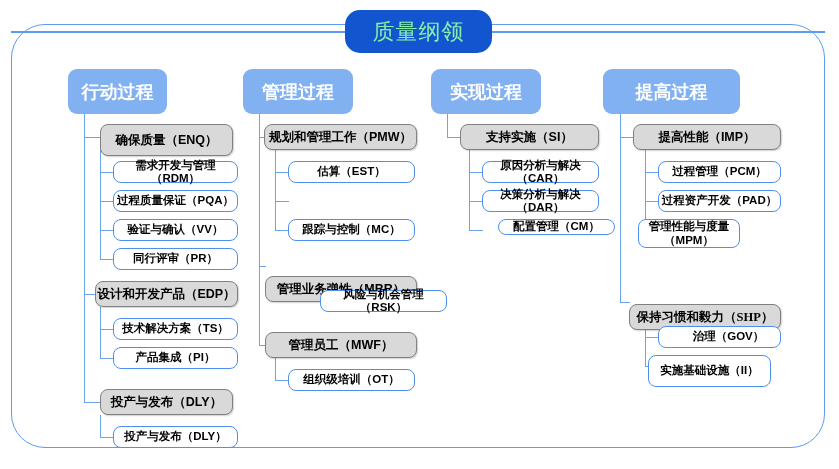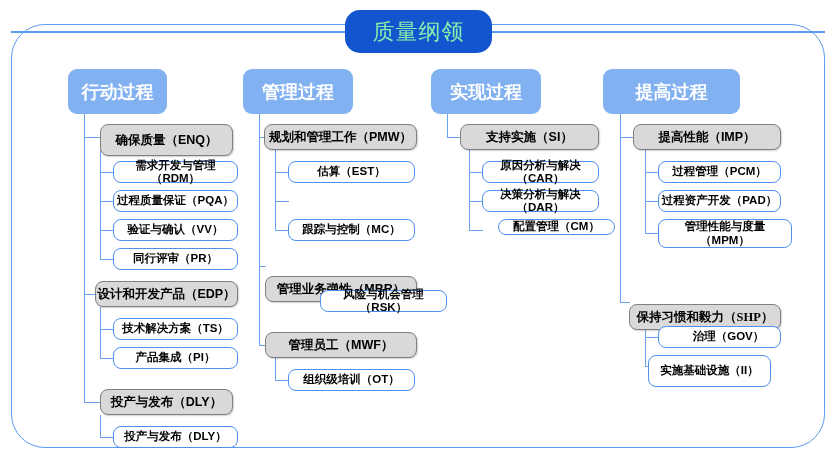--- a/index.html
+++ b/index.html
@@ -217,21 +217,21 @@
   <div class="node-parent" style="left:633px; top:124px; width:148px; height:26px;">提高性能（IMP）</div>
   <div class="conn-v" style="left:645px; top:150px; height:83px;"></div>
 
   <div class="conn-h" style="left:645px; top:172px; width:14px;"></div>
   <div class="node-child" style="left:658px; top:161px; width:123px; height:22px;">过程管理（PCM）</div>
 
   <div class="conn-h" style="left:645px; top:201px; width:14px;"></div>
   <div class="node-child" style="left:658px; top:190px; width:123px; height:22px;">过程资产开发（PAD）</div>
 
   <div class="conn-h" style="left:645px; top:233px; width:14px;"></div>
-  <div class="node-child" style="left:658px; top:219px; width:134px; height:29px; white-space:pre-line;">管理性能与度量
+  <div class="node-child" style="left:638px; top:219px; width:102px; height:29px; white-space:pre-line;">管理性能与度量
 （MPM）</div>
 
   <div class="conn-h" style="left:620px; top:302px; width:10px;"></div>
   <div class="node-parent" style="left:629px; top:304px; width:152px; height:26px;font-family:Liberation Serif, serif;">保持习惯和毅力（SHP）</div>
   <div class="conn-v" style="left:645px; top:315px; height:51px;"></div>
 
   <div class="conn-h" style="left:645px; top:337px; width:14px;"></div>
   <div class="node-child" style="left:658px; top:326px; width:123px; height:22px;padding-left:18px;">治理（GOV）</div>
 
   <div class="conn-h" style="left:645px; top:366px; width:14px;"></div>

